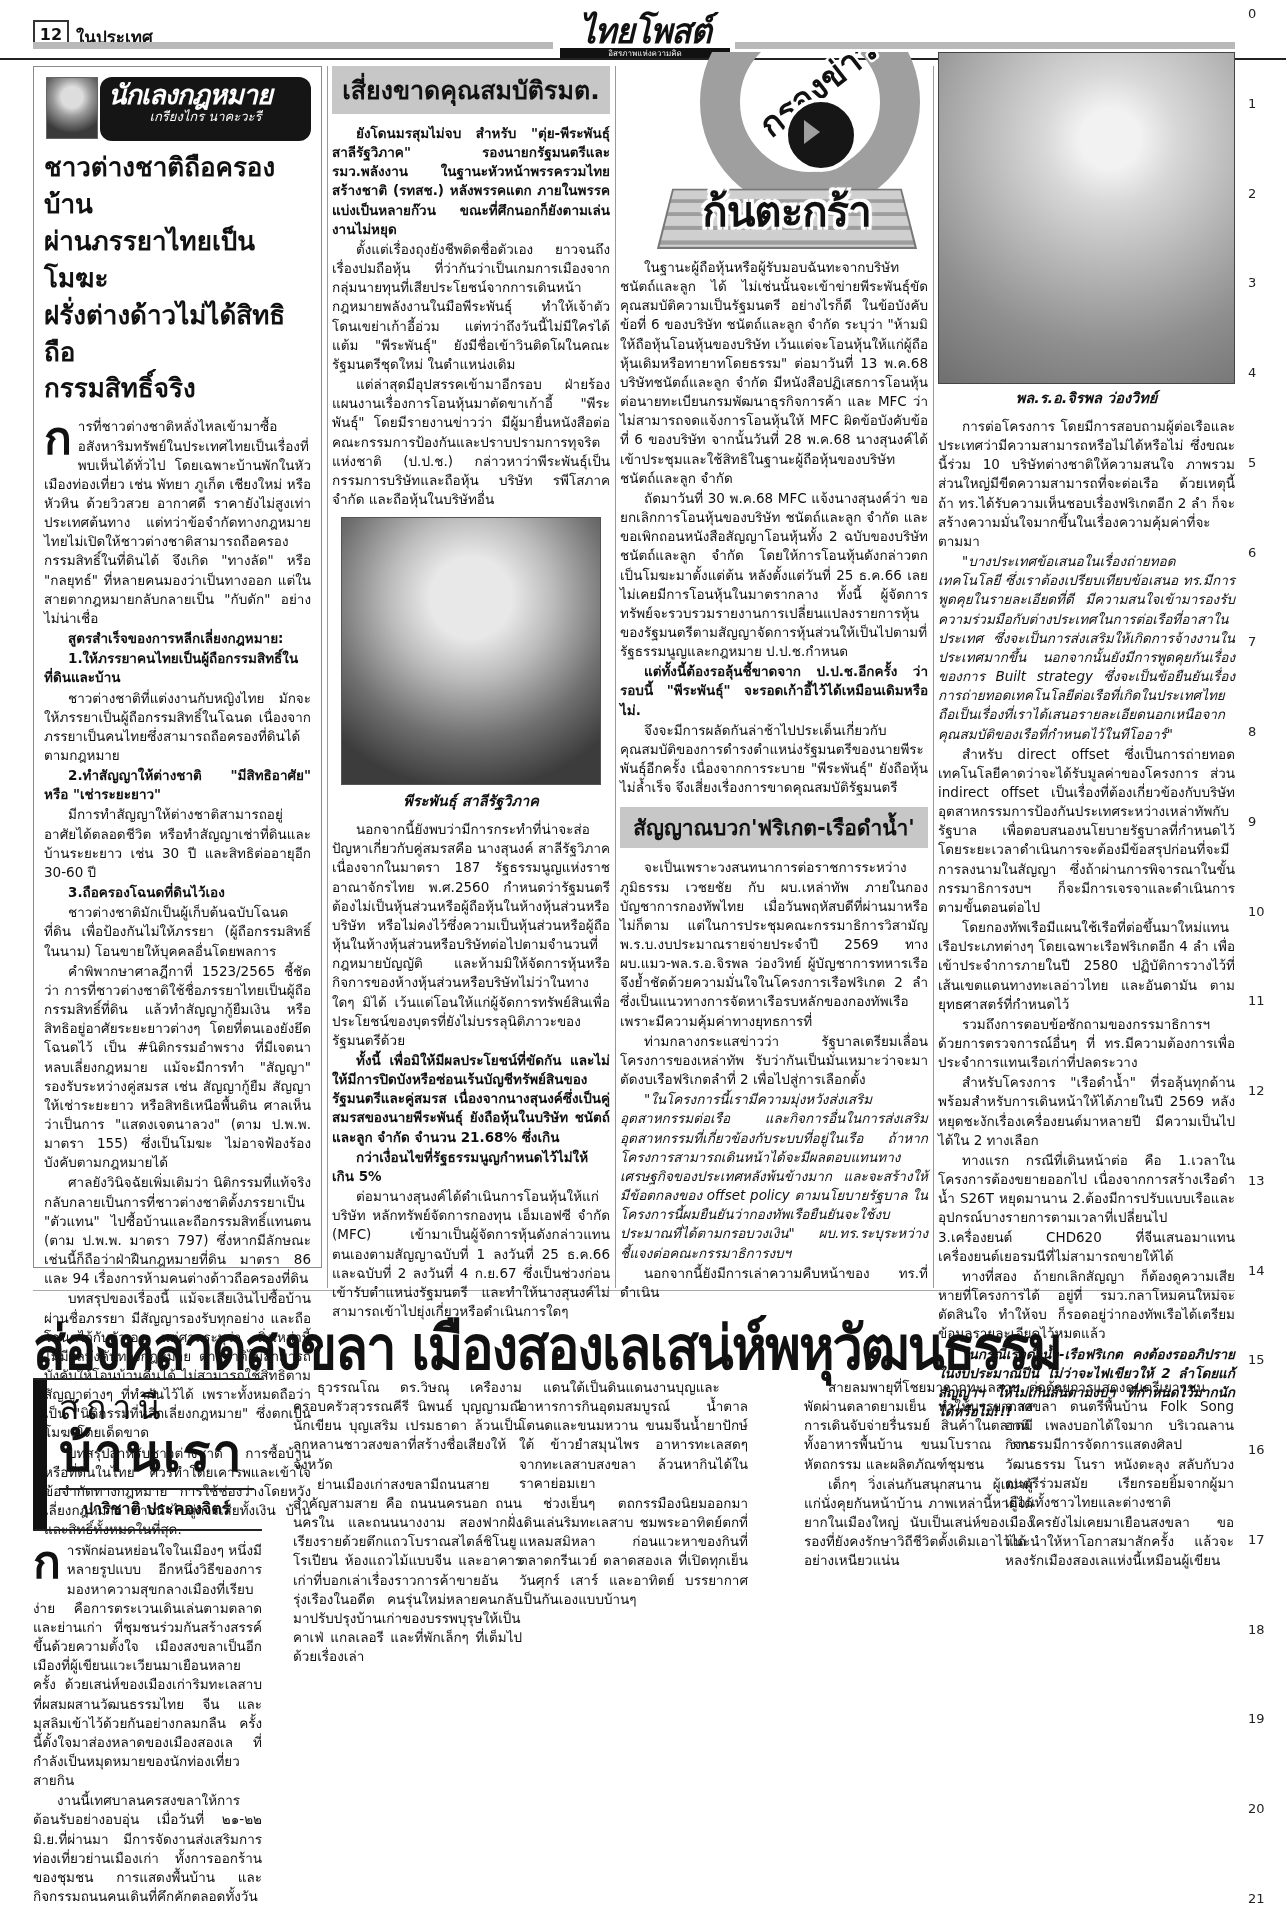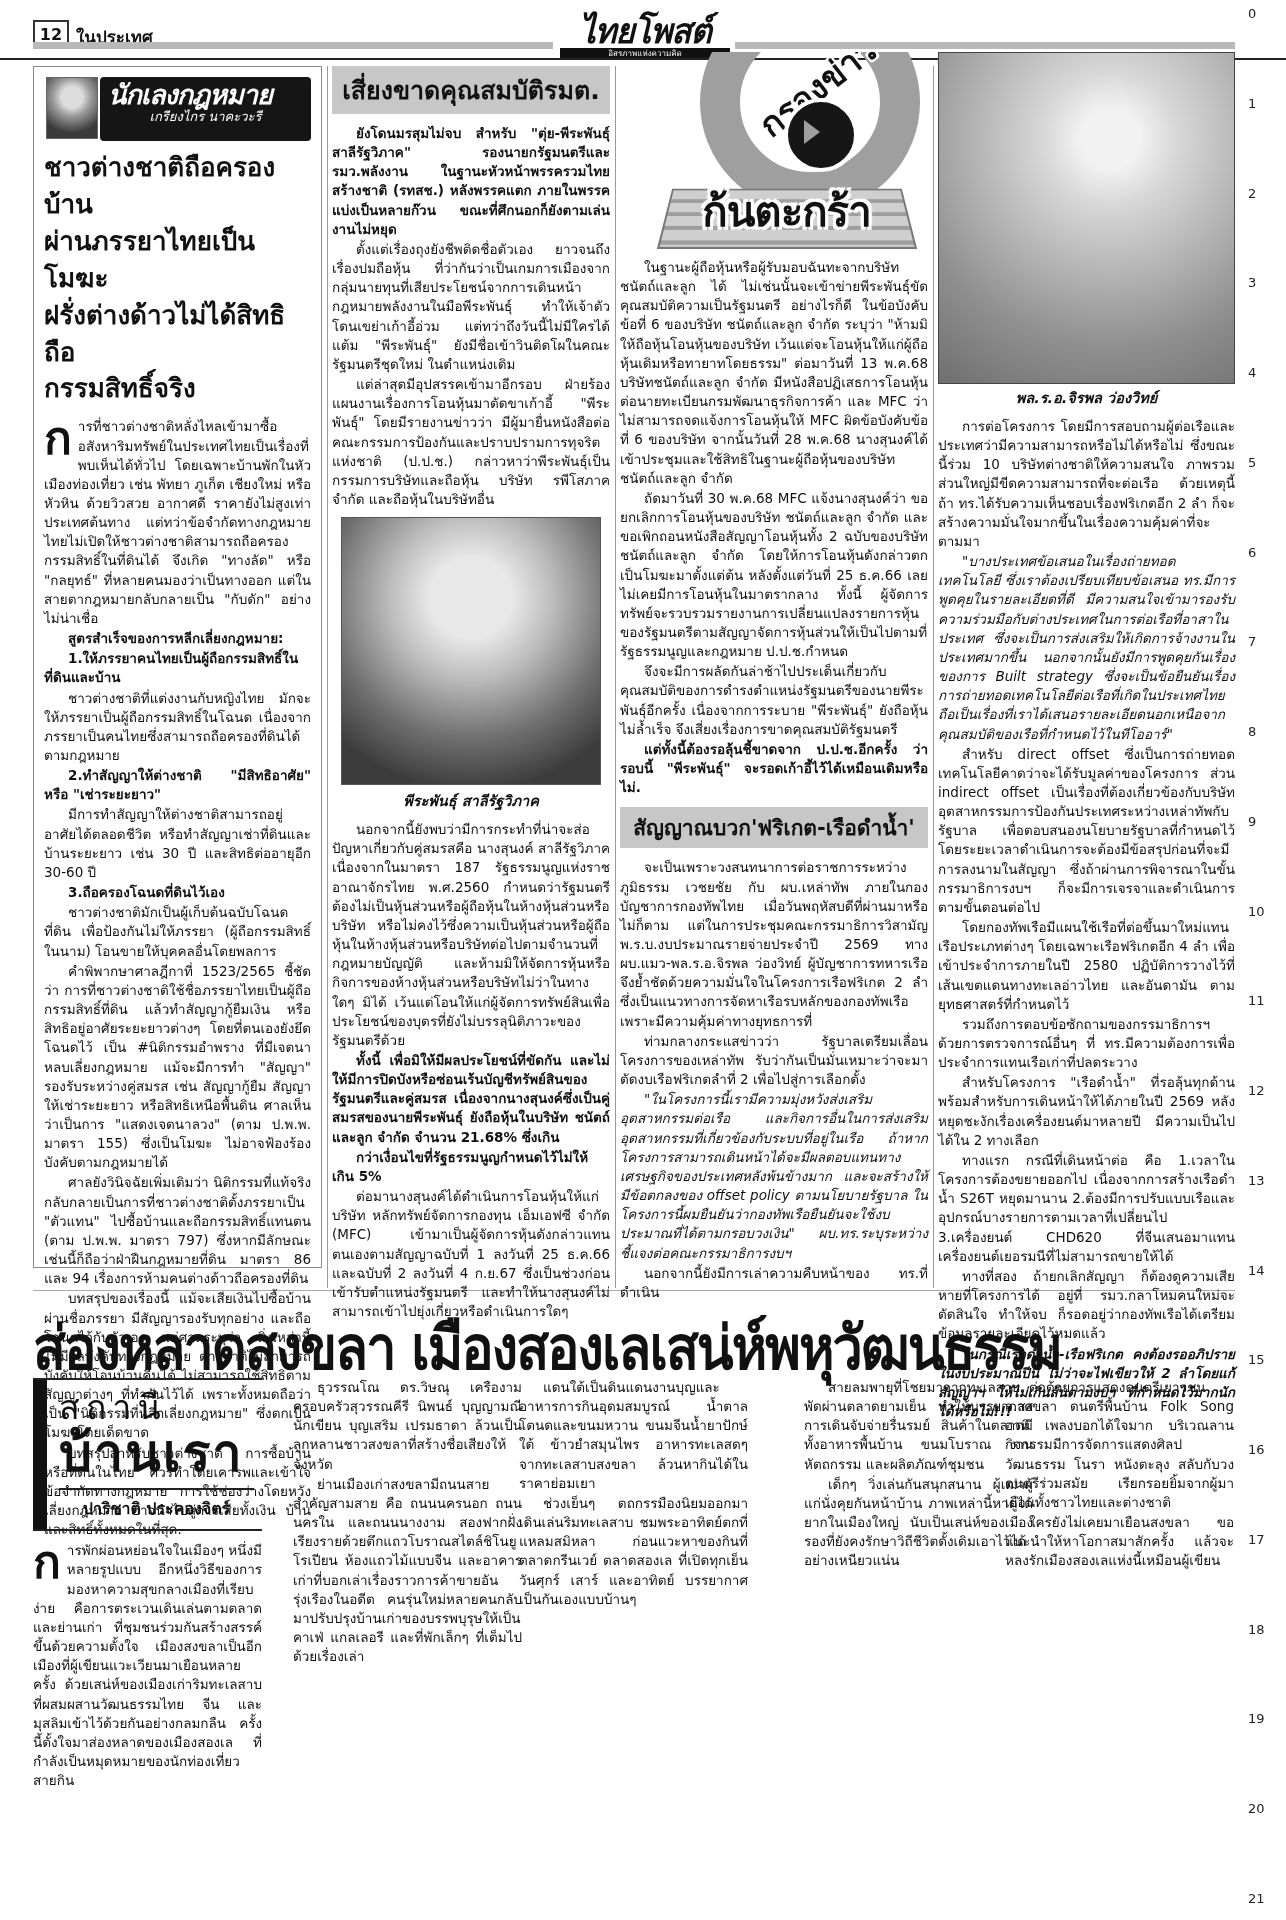--- a/index.html
+++ b/index.html
@@ -27,21 +27,21 @@
   .p-bolditalic{font-weight:bold;font-style:italic;}
   .p-sub{font-weight:bold;text-indent:24px;}
   .dropcap{float:left;font-size:46px;line-height:38px;font-weight:bold;padding:2px 6px 0 0;}
   
   .lawcol{position:absolute;left:33px;top:66px;width:289px;height:1202px;
           border:1px solid #8a8a8a;box-sizing:border-box;padding:8px 10px;}
   .lawlogo{position:relative;height:66px;margin-bottom:8px;}
   .lawlogo .lphoto{position:absolute;left:2px;top:2px;width:50px;height:60px;border:1px solid #666;
         background:radial-gradient(circle at 50% 32%,#ddd 0 22%,#9a9a9a 40%,#3a3a3a 75%);}
   .lawlogo .lbox{position:absolute;left:56px;top:2px;right:0;bottom:0;background:#151515;
-        color:#fff;border-radius:4px;padding:3px 8px;}
+        color:#fff;border-radius:12px;padding:3px 8px;}
   .lawlogo .lbox .t1{font-size:27px;font-weight:900;font-style:italic;line-height:1.1;letter-spacing:-1px;}
   .lawlogo .lbox .t2{font-size:13px;font-style:italic;text-align:center;line-height:1;}
   .law-headline{font-size:26px;font-weight:bold;line-height:1.42;white-space:pre-line;margin:6px 0 10px 0;}
   
   .col2{position:absolute;left:332px;top:66px;width:278px;height:1222px;}
   .boxhead{background:#c7c7c7;font-weight:bold;text-align:center;padding:4px 0;}
   .col2 .boxhead{font-size:25px;margin-bottom:10px;}
   .pirapan-photo{width:258px;height:266px;margin:8px auto 4px auto;border:1px solid #555;
         background:radial-gradient(circle at 50% 30%,#e8e8e8 0 18%,#bcbcbc 36%,#707070 62%,#3c3c3c 85%);}
   .photo-caption{text-align:center;font-weight:bold;font-style:italic;font-size:14.5px;margin:2px 0 8px 0;}
@@ -160,22 +160,22 @@
     <div class="arc-text">กรองข่าว</div>
     <div class="ball"></div>
     <div class="basket"></div>
     <div class="kk-text">ก้นตะกร้า</div>
   </div>
 
   <div class="col3">
     <div>
         <p class="body-p">ในฐานะผู้ถือหุ้นหรือผู้รับมอบฉันทะจากบริษัท ชนัตถ์และลูก ได้ ไม่เช่นนั้นจะเข้าข่ายพีระพันธุ์ขัดคุณสมบัติความเป็นรัฐมนตรี อย่างไรก็ดี ในข้อบังคับข้อที่ 6 ของบริษัท ชนัตถ์และลูก จำกัด ระบุว่า "ห้ามมิให้ถือหุ้นโอนหุ้นของบริษัท เว้นแต่จะโอนหุ้นให้แก่ผู้ถือหุ้นเดิมหรือทายาทโดยธรรม" ต่อมาวันที่ 13 พ.ค.68 บริษัทชนัตถ์และลูก จำกัด มีหนังสือปฏิเสธการโอนหุ้นต่อนายทะเบียนกรมพัฒนาธุรกิจการค้า และ MFC ว่าไม่สามารถจดแจ้งการโอนหุ้นให้ MFC ผิดข้อบังคับข้อที่ 6 ของบริษัท จากนั้นวันที่ 28 พ.ค.68 นางสุนงค์ได้เข้าประชุมและใช้สิทธิในฐานะผู้ถือหุ้นของบริษัท ชนัตถ์และลูก จำกัด</p>
         <p class="body-p">ถัดมาวันที่ 30 พ.ค.68 MFC แจ้งนางสุนงค์ว่า ขอยกเลิกการโอนหุ้นของบริษัท ชนัตถ์และลูก จำกัด และขอเพิกถอนหนังสือสัญญาโอนหุ้นทั้ง 2 ฉบับของบริษัท ชนัตถ์และลูก จำกัด โดยให้การโอนหุ้นดังกล่าวตกเป็นโมฆะมาตั้งแต่ต้น หลังตั้งแต่วันที่ 25 ธ.ค.66 เลยไม่เคยมีการโอนหุ้นในมาตรากลาง ทั้งนี้ ผู้จัดการทรัพย์จะรวบรวมรายงานการเปลี่ยนแปลงรายการหุ้นของรัฐมนตรีตามสัญญาจัดการหุ้นส่วนให้เป็นไปตามที่รัฐธรรมนูญและกฎหมาย ป.ป.ช.กำหนด</p>
+        <p class="body-p p-bold">แต่ทั้งนี้ต้องรอลุ้นชี้ขาดจาก ป.ป.ช.อีกครั้ง ว่ารอบนี้ "พีระพันธุ์" จะรอดเก้าอี้ไว้ได้เหมือนเดิมหรือไม่.</p>
         <p class="body-p">จึงจะมีการผลัดกันล่าช้าไปประเด็นเกี่ยวกับคุณสมบัติของการดำรงตำแหน่งรัฐมนตรีของนายพีระพันธุ์อีกครั้ง เนื่องจากการระบาย "พีระพันธุ์" ยังถือหุ้นไม่ล้ำเร็จ จึงเสี่ยงเรื่องการขาดคุณสมบัติรัฐมนตรี</p>
-        <p class="body-p p-bold">แต่ทั้งนี้ต้องรอลุ้นชี้ขาดจาก ป.ป.ช.อีกครั้ง ว่ารอบนี้ "พีระพันธุ์" จะรอดเก้าอี้ไว้ได้เหมือนเดิมหรือไม่.</p>
       </div>
     <div class="boxhead">สัญญาณบวก'ฟริเกต-เรือดำน้ำ'</div>
     <div>
         <p class="body-p">จะเป็นเพราะวงสนทนาการต่อราชการระหว่าง ภูมิธรรม เวชยชัย กับ ผบ.เหล่าทัพ ภายในกองบัญชาการกองทัพไทย เมื่อวันพฤหัสบดีที่ผ่านมาหรือไม่ก็ตาม แต่ในการประชุมคณะกรรมาธิการวิสามัญ พ.ร.บ.งบประมาณรายจ่ายประจำปี 2569 ทาง ผบ.แมว-พล.ร.อ.จิรพล ว่องวิทย์ ผู้บัญชาการทหารเรือ จึงย้ำชัดด้วยความมั่นใจในโครงการเรือฟริเกต 2 ลำ ซึ่งเป็นแนวทางการจัดหาเรือรบหลักของกองทัพเรือ เพราะมีความคุ้มค่าทางยุทธการที่</p>
         <p class="body-p">ท่ามกลางกระแสข่าวว่า รัฐบาลเตรียมเลื่อนโครงการของเหล่าทัพ รับว่ากันเป็นมั่นเหมาะว่าจะมาตัดงบเรือฟริเกตลำที่ 2 เพื่อไปสู่การเลือกตั้ง</p>
         <p class="body-p p-italic">"ในโครงการนี้เรามีความมุ่งหวังส่งเสริมอุตสาหกรรมต่อเรือ และกิจการอื่นในการส่งเสริมอุตสาหกรรมที่เกี่ยวข้องกับระบบที่อยู่ในเรือ ถ้าหากโครงการสามารถเดินหน้าได้จะมีผลตอบแทนทางเศรษฐกิจของประเทศหลังพ้นข้างมาก และจะสร้างให้มีข้อตกลงของ offset policy ตามนโยบายรัฐบาล ในโครงการนี้ผมยืนยันว่ากองทัพเรือยืนยันจะใช้งบประมาณที่ได้ตามกรอบวงเงิน" ผบ.ทร.ระบุระหว่างชี้แจงต่อคณะกรรมาธิการงบฯ</p>
         <p class="body-p">นอกจากนี้ยังมีการเล่าความคืบหน้าของ ทร.ที่ดำเนิน</p>
       </div>
   </div>
 
@@ -201,20 +201,23 @@
     <div class="station">
       <div class="bar"></div>
       <div class="s1">สถานี</div>
       <div class="s2">บ้านเรา</div>
       <div class="s-rule"></div>
       <div class="s3">ปาริชาติ ประคองจิตร์</div>
     </div>
     <p class="body-p" style="text-indent:0">
       <span class="dropcap">ก</span><span>ารพักผ่อนหย่อนใจในเมืองๆ หนึ่งมีหลายรูปแบบ อีกหนึ่งวิธีของการมองหาความสุขกลางเมืองที่เรียบง่าย คือการตระเวนเดินเล่นตามตลาดและย่านเก่า ที่ชุมชนร่วมกันสร้างสรรค์ขึ้นด้วยความตั้งใจ เมืองสงขลาเป็นอีกเมืองที่ผู้เขียนแวะเวียนมาเยือนหลายครั้ง ด้วยเสน่ห์ของเมืองเก่าริมทะเลสาบที่ผสมผสานวัฒนธรรมไทย จีน และมุสลิมเข้าไว้ด้วยกันอย่างกลมกลืน ครั้งนี้ตั้งใจมาส่องหลาดของเมืองสองเล ที่กำลังเป็นหมุดหมายของนักท่องเที่ยวสายกิน</span>
     </p>
+    <div>
+        <p class="body-p">งานนี้เทศบาลนครสงขลาให้การต้อนรับอย่างอบอุ่น เมื่อวันที่ ๒๑-๒๒ มิ.ย.ที่ผ่านมา มีการจัดงานส่งเสริมการท่องเที่ยวย่านเมืองเก่า ทั้งการออกร้านของชุมชน การแสดงพื้นบ้าน และกิจกรรมถนนคนเดินที่คึกคักตลอดทั้งวัน</p>
+      </div>
   </div>
   <div class="bcol bcol2">
       <p class="body-p">ธุวรรณโณ ดร.วิษณุ เครืองาม ครอบครัวสุวรรณคีรี นิพนธ์ บุญญามณี นักเขียน บุญเสริม เปรมธาดา ล้วนเป็นลูกหลานชาวสงขลาที่สร้างชื่อเสียงให้จังหวัด</p>
       <p class="body-p">ย่านเมืองเก่าสงขลามีถนนสายสำคัญสามสาย คือ ถนนนครนอก ถนนนครใน และถนนนางงาม สองฟากฝั่งเรียงรายด้วยตึกแถวโบราณสไตล์ชิโนยูโรเปียน ห้องแถวไม้แบบจีน และอาคารเก่าที่บอกเล่าเรื่องราวการค้าขายอันรุ่งเรืองในอดีต คนรุ่นใหม่หลายคนกลับมาปรับปรุงบ้านเก่าของบรรพบุรุษให้เป็นคาเฟ่ แกลเลอรี และที่พักเล็กๆ ที่เต็มไปด้วยเรื่องเล่า</p>
     </div>
   <div class="bcol bcol3">
       <p class="body-p">แดนใต้เป็นดินแดนงานบุญและอาหารการกินอุดมสมบูรณ์ น้ำตาลโตนดและขนมหวาน ขนมจีนน้ำยาปักษ์ใต้ ข้าวยำสมุนไพร อาหารทะเลสดๆ จากทะเลสาบสงขลา ล้วนหากินได้ในราคาย่อมเยา</p>
       <p class="body-p">ช่วงเย็นๆ ตถกรรมืองนิยมออกมาเดินเล่นริมทะเลสาบ ชมพระอาทิตย์ตกที่แหลมสมิหลา ก่อนแวะหาของกินที่ตลาดกรีนเวย์ ตลาดสองเล ที่เปิดทุกเย็นวันศุกร์ เสาร์ และอาทิตย์ บรรยากาศเป็นกันเองแบบบ้านๆ</p>
     </div>
   <div class="bcol bcol4">

